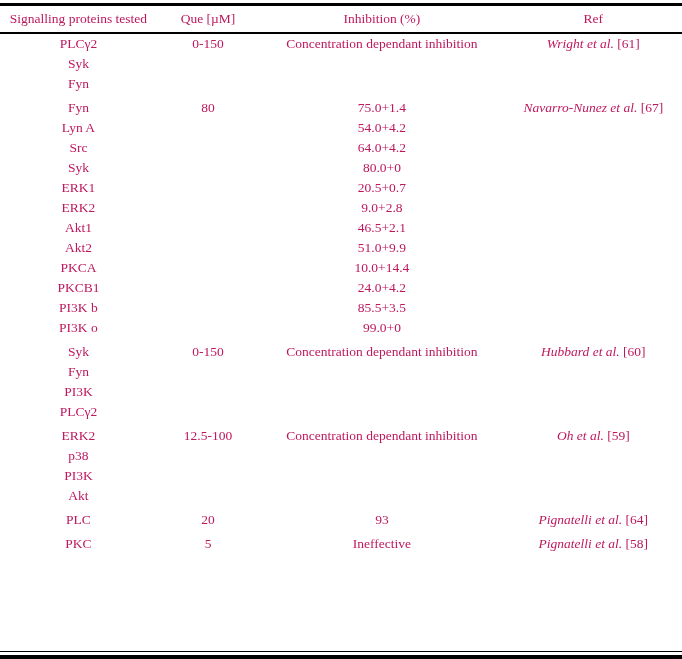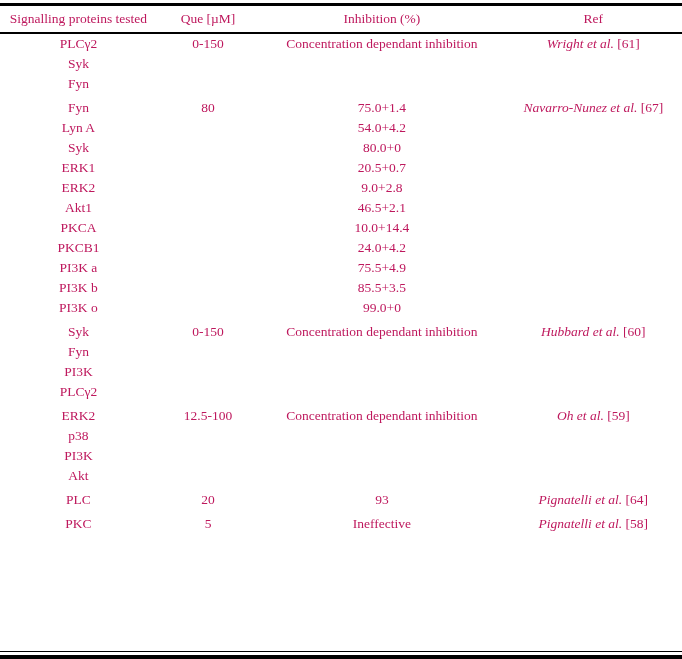--- a/index.html
+++ b/index.html
@@ -121,20 +121,26 @@
           <td>75.0+1.4</td>
           <td><span class="ref-name">Navarro-Nunez et al.</span> <span class="ref-num">[67]</span></td>
         </tr>
         <tr>
           <td>Lyn A</td>
           <td></td>
           <td>54.0+4.2</td>
           <td></td>
         </tr>
         <tr>
+          <td>Src</td>
+          <td></td>
+          <td>64.0+4.2</td>
+          <td></td>
+        </tr>
+        <tr>
           <td>Syk</td>
           <td></td>
           <td>80.0+0</td>
           <td></td>
         </tr>
         <tr>
           <td>ERK1</td>
           <td></td>
           <td>20.5+0.7</td>
           <td></td>
@@ -145,35 +151,35 @@
           <td>9.0+2.8</td>
           <td></td>
         </tr>
         <tr>
           <td>Akt1</td>
           <td></td>
           <td>46.5+2.1</td>
           <td></td>
         </tr>
         <tr>
+          <td>Akt2</td>
+          <td></td>
+          <td>51.0+9.9</td>
+          <td></td>
+        </tr>
+        <tr>
           <td>PKCA</td>
           <td></td>
           <td>10.0+14.4</td>
           <td></td>
         </tr>
         <tr>
           <td>PKCB1</td>
           <td></td>
           <td>24.0+4.2</td>
-          <td></td>
-        </tr>
-        <tr>
-          <td>PI3K a</td>
-          <td></td>
-          <td>75.5+4.9</td>
           <td></td>
         </tr>
         <tr>
           <td>PI3K b</td>
           <td></td>
           <td>85.5+3.5</td>
           <td></td>
         </tr>
         <tr>
           <td>PI3K o</td>

